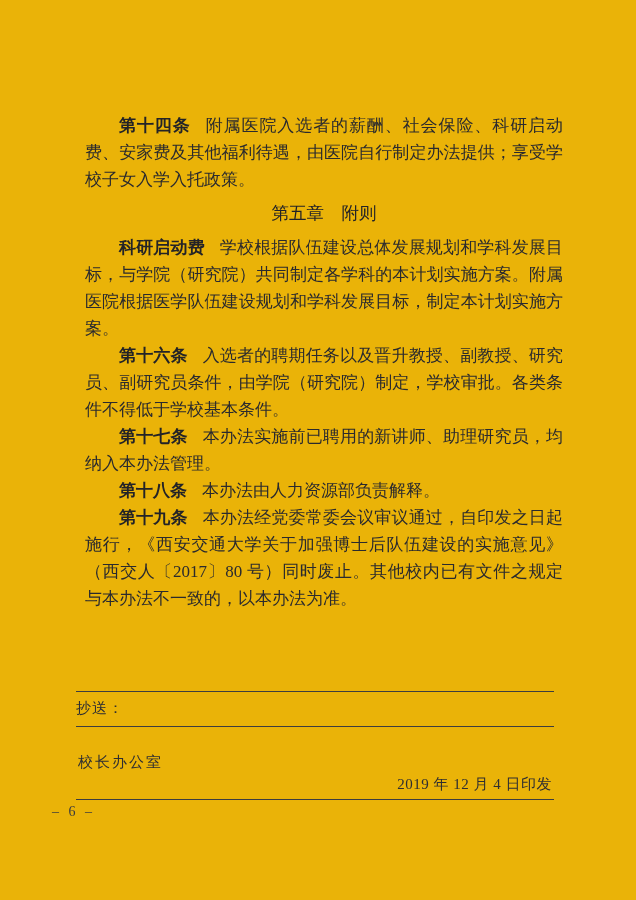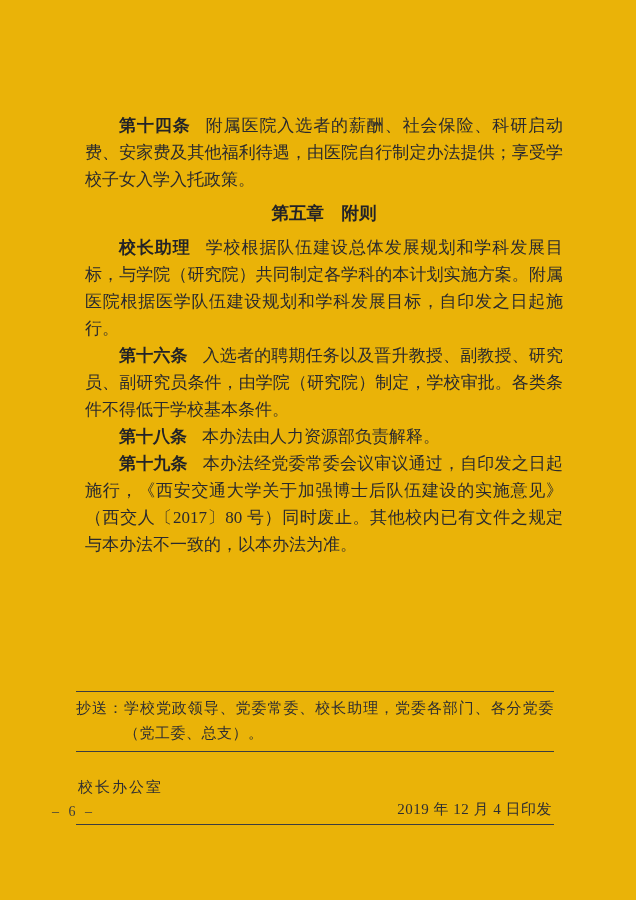--- a/index.html
+++ b/index.html
@@ -33,21 +33,21 @@
     font-family: "Liberation Sans", "DejaVu Sans", sans-serif;
     font-weight: 700;
     margin-right: 15px;
     color: #232327;
   }
   .chapter {
     margin: 7px 0;
     text-indent: 0;
     text-align: center;
     font-family: "Liberation Sans", "DejaVu Sans", sans-serif;
-    font-weight: 700;
+    font-weight: 400;
     font-size: 17.5px;
     line-height: 27px;
     color: #232327;
   }
   .footer {
     position: absolute;
     left: 76px;
     top: 691px;
     width: 478px;
     font-size: 15px;
@@ -103,44 +103,46 @@
 
   <div class="content">
 
     <p>
       <span class="art-label">第十四条</span><span>附属医院入选者的薪酬、社会保险、科研启动费、安家费及其他福利待遇，由医院自行制定办法提供；享受学校子女入学入托政策。</span>
     </p>
 
     <div class="chapter">第五章　附则</div>
 
     <p>
-      <span class="art-label">校长助理</span><span>学校根据队伍建设总体发展规划和学科发展目标，与学院（研究院）共同制定各学科的本计划实施方案。附属医院根据医学队伍建设规划和学科发展目标，自印发之日起施行。</span>
+      <span class="art-label">科研启动费</span><span>学校根据队伍建设总体发展规划和学科发展目标，与学院（研究院）共同制定各学科的本计划实施方案。附属医院根据医学队伍建设规划和学科发展目标，制定本计划实施方案。</span>
     </p>
 
     <p>
       <span class="art-label">第十六条</span><span>入选者的聘期任务以及晋升教授、副教授、研究员、副研究员条件，由学院（研究院）制定，学校审批。各类条件不得低于学校基本条件。</span>
     </p>
 
+    <p>
+      <span class="art-label">第十七条</span><span>本办法实施前已聘用的新讲师、助理研究员，均纳入本办法管理。</span>
+    </p>
 
     <p>
       <span class="art-label">第十八条</span><span>本办法由人力资源部负责解释。</span>
     </p>
 
     <p>
       <span class="art-label">第十九条</span><span>本办法经党委常委会议审议通过，自印发之日起施行，《西安交通大学关于加强博士后队伍建设的实施意见》（西交人〔2017〕80 号）同时废止。其他校内已有文件之规定与本办法不一致的，以本办法为准。</span>
     </p>
 
   </div>
 
   <div class="footer">
     <div class="rule"></div>
 
     <div class="cc">
       <span class="cc-label">抄送：</span>
-      <div class="cc-text">学校党政领导、党委常委、校长助理，党委各部门、各分党委（党工委、总支）。</div>
     </div>
 
     <div class="rule"></div>
 
     <div class="issue-row">
       <span class="issue-office">校长办公室</span>
       <span class="issue-date">2019 年 12 月 4 日印发</span>
     </div>
 
     <div class="rule"></div>

